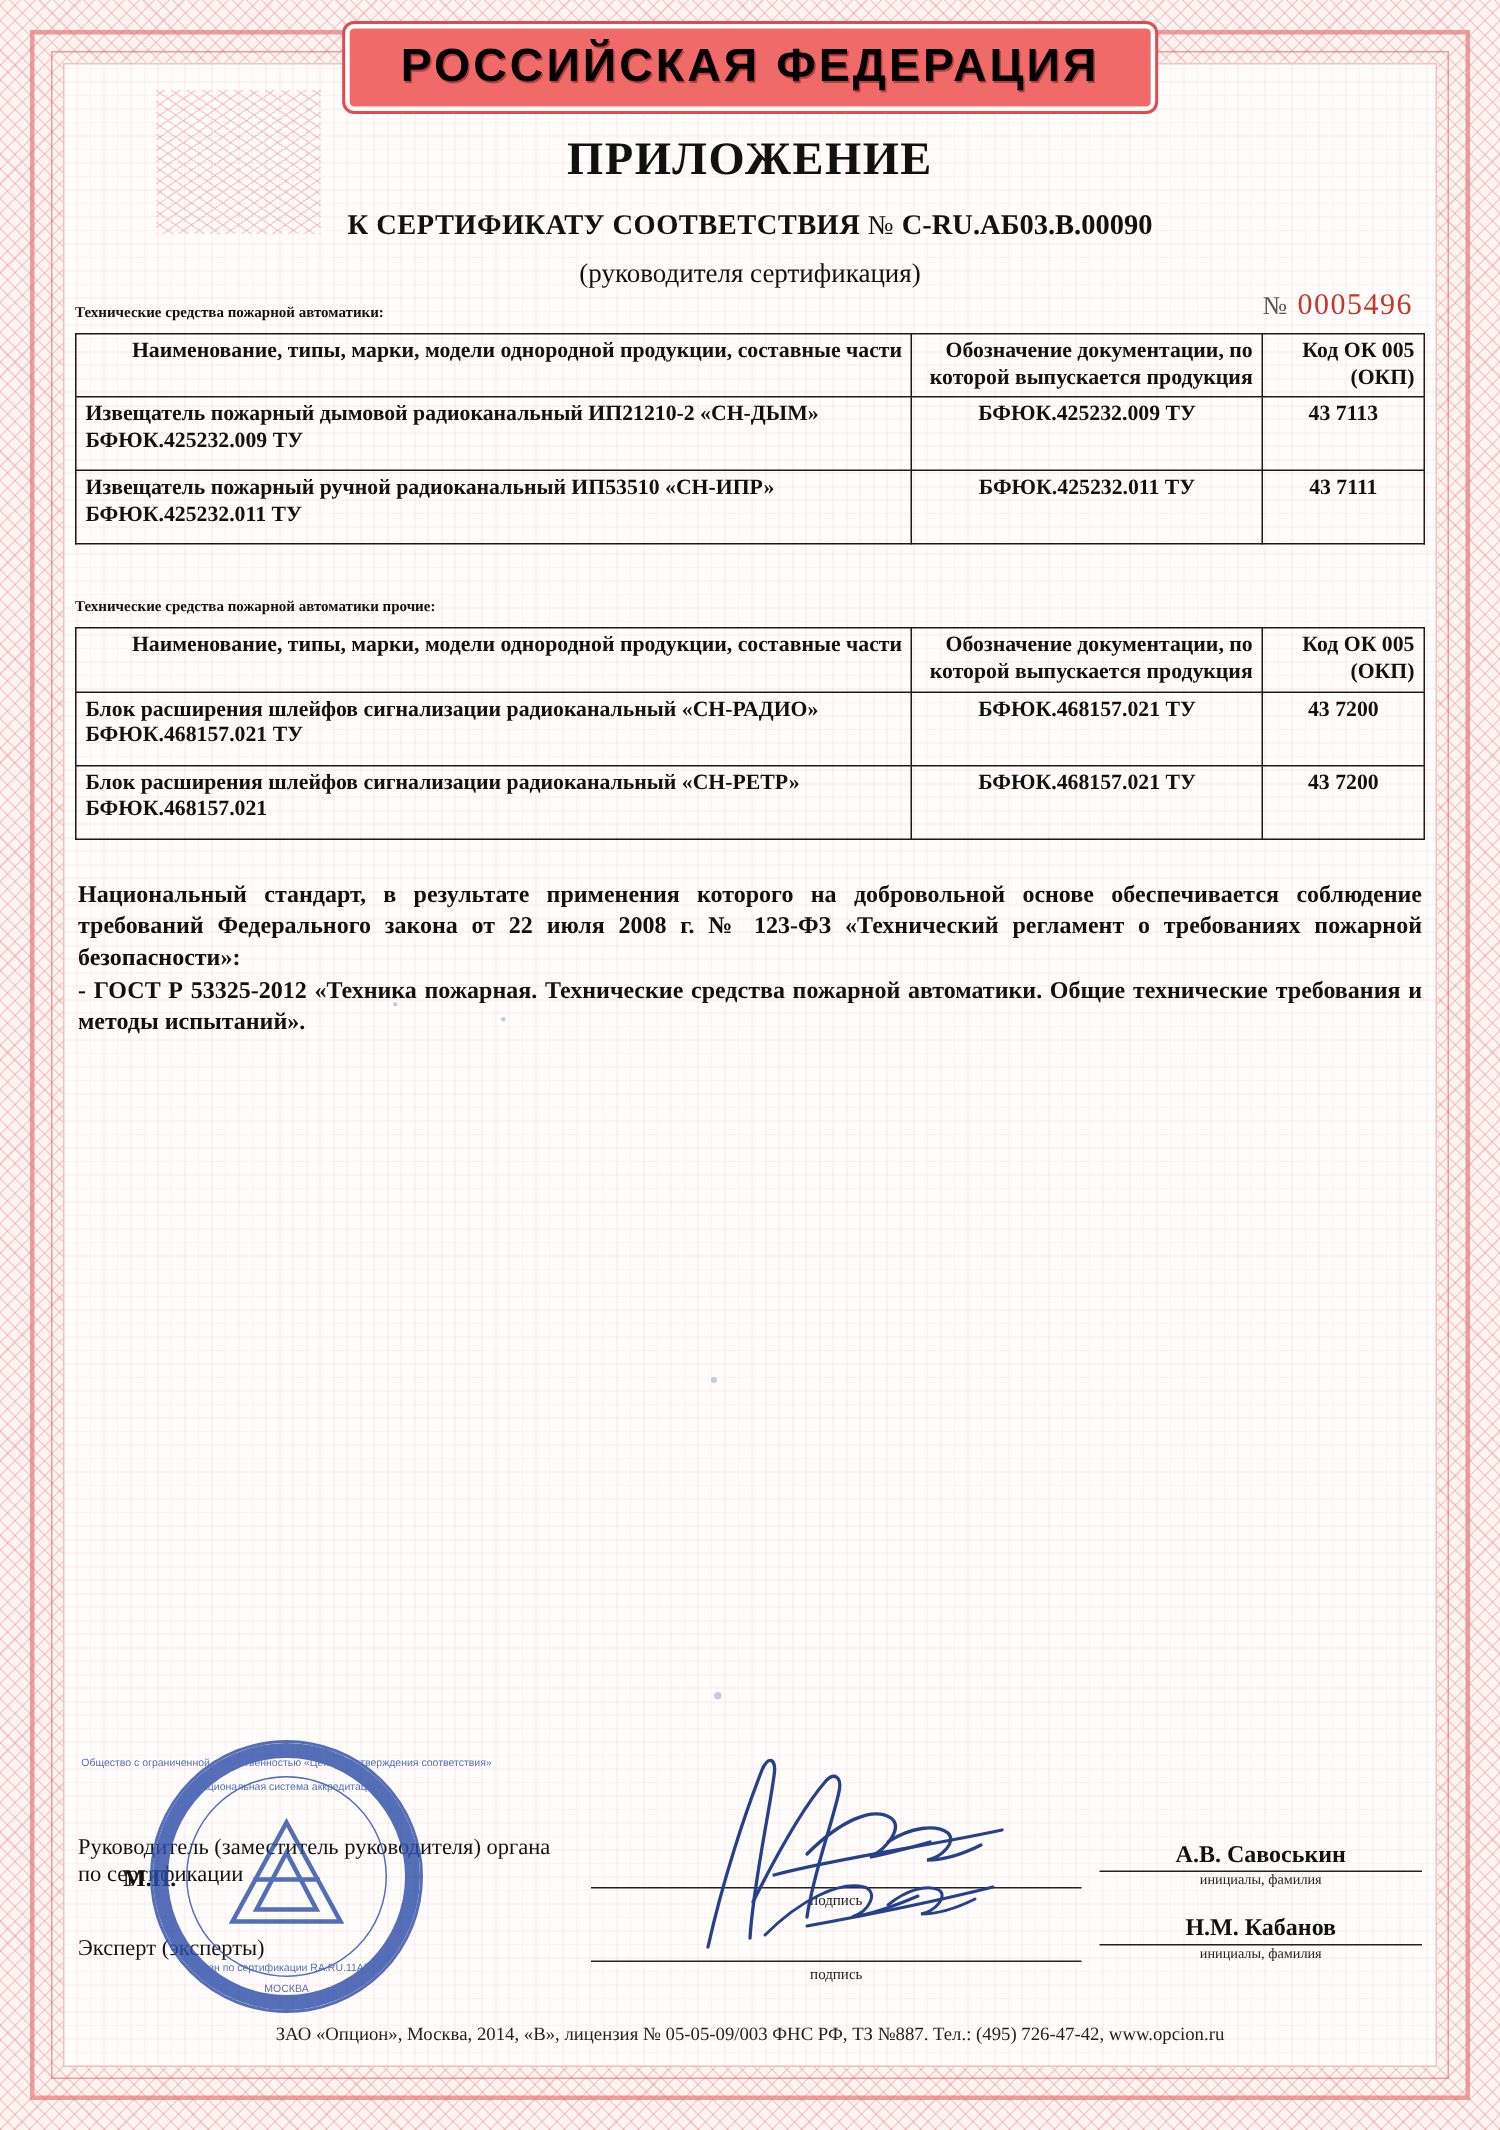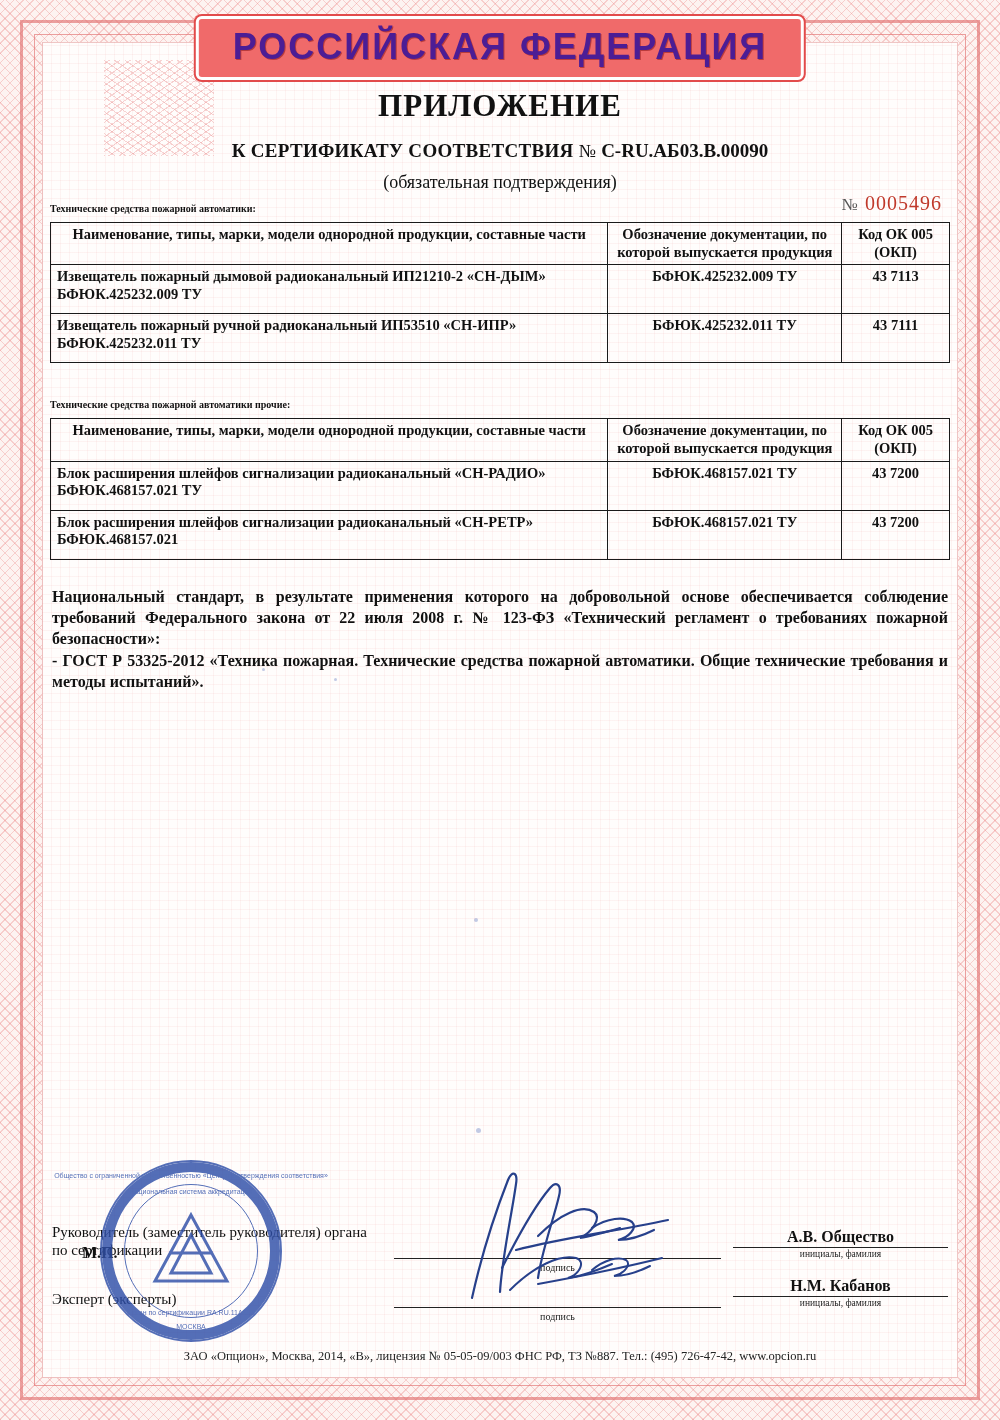--- a/index.html
+++ b/index.html
@@ -41,23 +41,23 @@
     top:-26px;
     background:#f06a6a;
     border:3px solid #ffffff;
     border-radius:6px;
     padding:7px 34px 9px 34px;
     box-shadow:0 0 0 2px #e24b4b;
   }
   .banner span{
     font-family:"Liberation Sans", sans-serif;
     font-weight:bold;
-    font-size:36px;
+    font-size:31px;
     letter-spacing:2px;
-    color:#4c1d95;
+    color:#000000;
     text-shadow:1px 1px 0 rgba(140,20,20,.55);
     white-space:nowrap;
   }
 
   
   .watermark{
     position:absolute;left:62px;top:18px;width:110px;height:96px;
     background:
       repeating-linear-gradient(35deg, rgba(236,150,150,.45) 0 1px, transparent 1px 6px),
       repeating-linear-gradient(-35deg, rgba(236,150,150,.45) 0 1px, transparent 1px 6px);
@@ -96,21 +96,21 @@
   }
   table.tbl th,table.tbl td{
     border:1px solid #1a1a1a;
     padding:3px 6px;
     vertical-align:top;
     font-size:14.5px;
     line-height:1.22;
     font-weight:bold;
   }
   table.tbl th{
-    text-align:center;font-weight:bold;font-size:14.5px;
+    text-align:right;font-weight:bold;font-size:14.5px;
   }
   td.doc,th.doc{text-align:center;}
   td.okp,th.okp{text-align:center;}
   col.c1{width:62%;}
   col.c2{width:26%;}
   col.c3{width:12%;}
   td.name{height:42px;}
 
   .para{
     margin:26px 10px 0 10px;
@@ -198,21 +198,21 @@
     </div>
 
     <h1 class="title">ПРИЛОЖЕНИЕ</h1>
 
     <div class="subtitle">
       <span>К СЕРТИФИКАТУ СООТВЕТСТВИЯ</span>
       <span class="num">№</span>
       <span class="cert-no">C-RU.АБ03.В.00090</span>
     </div>
 
-    <div class="oblig">(обязательная подтверждения)</div>
+    <div class="oblig">(руководителя сертификация)</div>
 
     <div class="blank-no">
       <span class="sign">№</span>
       <span>0005496</span>
     </div>
 
     <div class="section-label">Технические средства пожарной автоматики:</div>
     <table class="tbl">
       <colgroup>
           <col class="c1">
@@ -276,21 +276,21 @@
     <div class="sig-area">
 
       <div class="mp">М.П.</div>
 
       <div class="sig-row">
         <div class="sig-role">Руководитель (заместитель руководителя) органа по сертификации</div>
         <div class="sig-line">
           <span class="sig-caption">подпись</span>
         </div>
         <div class="sig-name">
-          <span class="nm">А.В. Общество</span>
+          <span class="nm">А.В. Савоськин</span>
           <span class="cap">инициалы, фамилия</span>
         </div>
       </div>
 
       <div class="sig-row">
         <div class="sig-role">Эксперт (эксперты)</div>
         <div class="sig-line">
           <span class="sig-caption">подпись</span>
         </div>
         <div class="sig-name">

